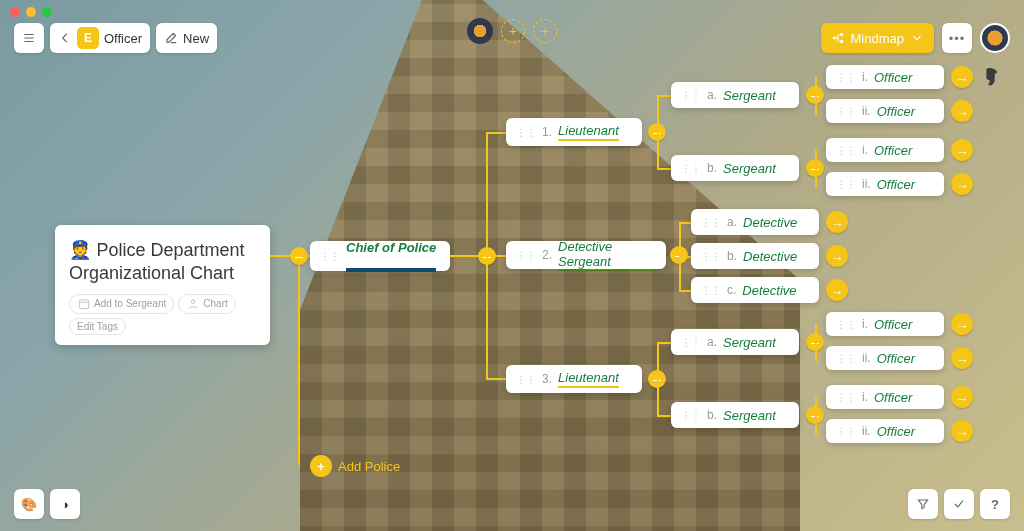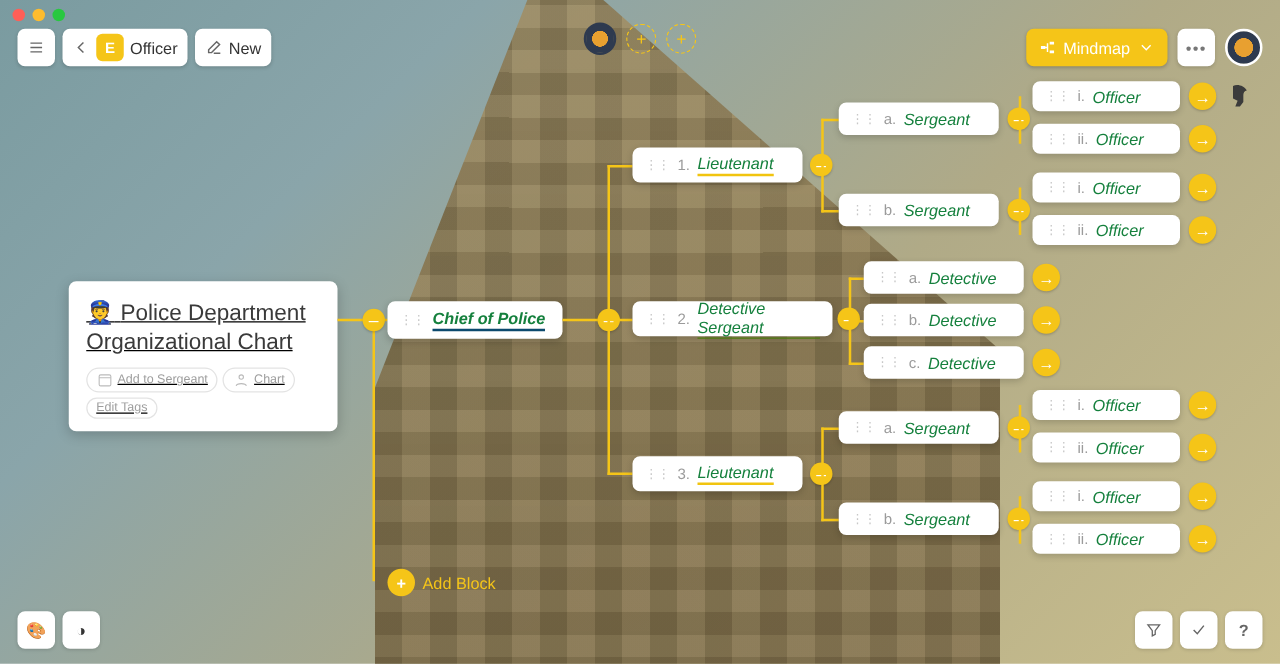--- a/index.html
+++ b/index.html
@@ -41,30 +41,30 @@
 
 .bottom-left{position:absolute; left:14px; bottom:12px; display:flex; gap:6px;}
 .bottom-right{position:absolute; right:14px; bottom:12px; display:flex; gap:6px;}
 
 
 .canvas{ position:absolute; inset:0; }
 .node{ position:absolute; background:#fff; border-radius:6px; box-shadow:0 2px 6px rgba(0,0,0,0.18); display:flex; align-items:center; font-size:13px; padding:0 10px; }
 .node .handle{ color:#c7c7c7; font-size:10px; margin-right:6px;}
 .node .idx{ color:#9b9b9b; margin-right:6px; font-size:12px;}
 .node .lbl{ color:#15803d;font-style:italic; }
-.node.bold .lbl{ font-weight:700; border-bottom:2px solid #0c4a6e; padding-bottom:1px;}
+.node.bold .lbl{ font-weight:700; border-bottom:4px solid #0c4a6e; padding-bottom:13px;}
 .node .ul-blue{ border-bottom:1px solid #4d7c0f; padding-bottom:1px;}
 .connector{ position:absolute; width:18px; height:18px; border-radius:50%; background:#f5c518; color:#fff; display:flex; align-items:center; justify-content:center; font-size:14px; box-shadow:0 1px 2px rgba(0,0,0,0.2);}
 .line-h{position:absolute; height:0; border-top:2px solid #f5c518;}
 .line-v{position:absolute; width:0; border-left:2px solid #f5c518;}
 .arrow-btn{ position:absolute; width:22px;height:22px;border-radius:50%; background:#f5c518; display:flex;align-items:center;justify-content:center;color:#fff; font-size:13px; box-shadow:0 1px 2px rgba(0,0,0,0.2);}
 .spartan{ position:absolute; width:22px;height:22px;}
 
 
-.root-card{ position:absolute; left:55px; top:225px; width:215px; background:#fff; border-radius:6px; padding:14px 14px 10px 14px; box-shadow:0 3px 10px rgba(0,0,0,0.2);text-decoration:underline;}
+.root-card{ position:absolute; left:55px; top:225px; width:215px; background:#fff; border-radius:6px; padding:14px 14px 10px 14px; box-shadow:0 3px 10px rgba(0,0,0,0.2);}
 .root-title{ font-size:18px; color:#3a3a3a; line-height:1.3;}
 .root-actions{ margin-top:8px; display:flex; gap:4px; flex-wrap:wrap;}
 .pill{ border:1px solid #e3e3e3; border-radius:12px; font-size:10px; color:#9e9e9e; padding:2px 7px; display:inline-flex; align-items:center; gap:3px; cursor:pointer;}
 
 .add-block{ position:absolute; left:310px; top:455px; display:flex; align-items:center; gap:6px; color:#f5c518; font-size:13px;}
 .add-block .plus{ width:22px;height:22px;border-radius:50%;background:#f5c518;color:#fff;display:flex;align-items:center;justify-content:center;font-weight:700;}
 
 svg.icon{width:14px;height:14px;}
 </style>
 </head>
@@ -295,21 +295,21 @@
   <div class="arrow-btn" style="left:951px; top:386px;">→</div>
   <div class="node" style="left:826px; top:419px; width:118px; height:24px;">
       <span class="handle">⋮⋮</span>
       <span class="idx">ii.</span>
       <span class="lbl">Officer</span>
     </div>
   <div class="arrow-btn" style="left:951px; top:420px;">→</div>
 
   <div class="add-block">
     <span class="plus">+</span>
-    <span>Add Block</span>
+    <span>Add Police</span>
   </div>
 </div>
 
 <div class="bottom-left">
   <div class="btn sq">
       <span>🎨</span>
     </div>
   <div class="btn sq">
       <span>◑</span>
     </div>

